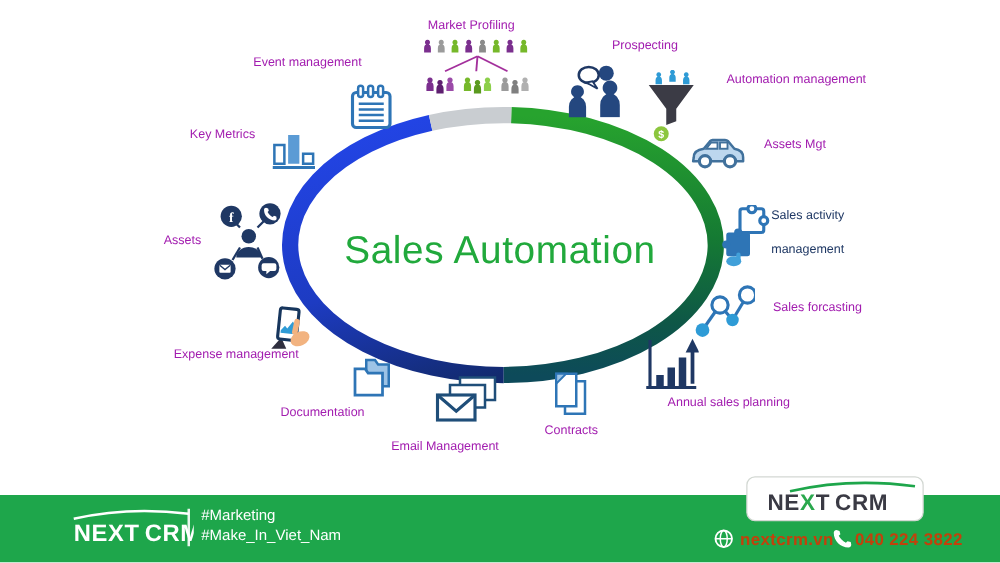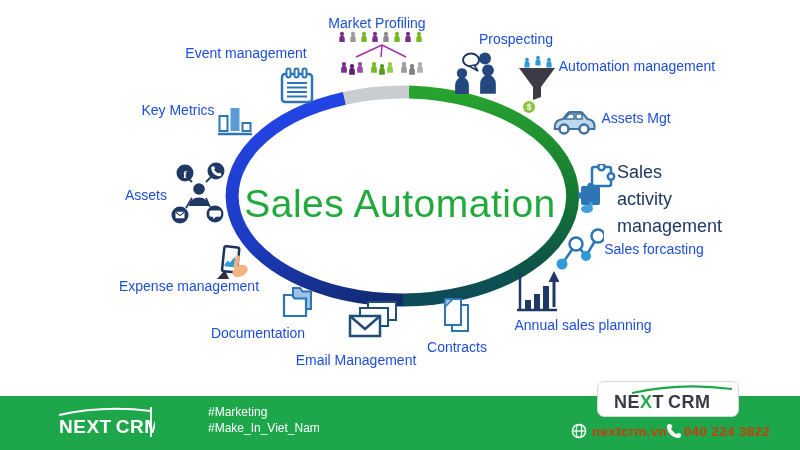--- a/index.html
+++ b/index.html
@@ -1,31 +1,31 @@
 <!DOCTYPE html>
 <html><head>
 <meta charset="utf-8">
 <style>
   html,body{margin:0;padding:0;}
   body{width:800px;height:450px;position:relative;background:#fff;
        font-family:"Liberation Sans", sans-serif;overflow:hidden;}
   .stage{position:absolute;left:0;top:0;width:800px;height:450px;}
   .ring-svg{position:absolute;left:0;top:0;}
   .icon{position:absolute;}
-  .lbl{position:absolute;color:#1d4ed8;font-size:14px;font-weight:400;
+  .lbl{position:absolute;color:#a21caf;font-size:10px;font-weight:400;
        transform:translateX(-50%);white-space:nowrap;}
-  .lbl-left{position:absolute;color:#1f3864;font-size:18px;font-weight:400;
+  .lbl-left{position:absolute;color:#1f3864;font-size:10px;font-weight:400;
        width:102px;line-height:27px;}
   .title{position:absolute;left:400px;top:182px;transform:translateX(-50%);
-       color:#21a93c;font-size:39px;white-space:nowrap;letter-spacing:.5px;}
+       color:#21a93c;font-size:31px;white-space:nowrap;letter-spacing:.5px;}
   .footer{position:absolute;left:0;top:396px;width:800px;height:54px;background:#1ea64b;}
   .logo-left{position:absolute;left:55px;top:402px;}
   .fdivider{position:absolute;left:150px;top:407px;width:2px;height:30px;
        background:rgba(255,255,255,.9);}
-  .hashtags{position:absolute;left:161px;top:405px;color:#fff;font-size:12px;line-height:15.5px;margin-left:47px;}
+  .hashtags{position:absolute;left:161px;top:405px;color:#fff;font-size:12px;line-height:15.5px;}
   .logo-box{position:absolute;left:597px;top:381px;width:142px;height:36px;background:#fff;
        border:1px solid #d3d8d3;border-radius:7px;box-sizing:border-box;}
   .contact-item{position:absolute;top:424px;color:#c2410c;font-size:13.5px;font-weight:bold;
        white-space:nowrap;letter-spacing:.3px;}
 </style>
 </head>
 <body>
 
 <div class="stage">
 

